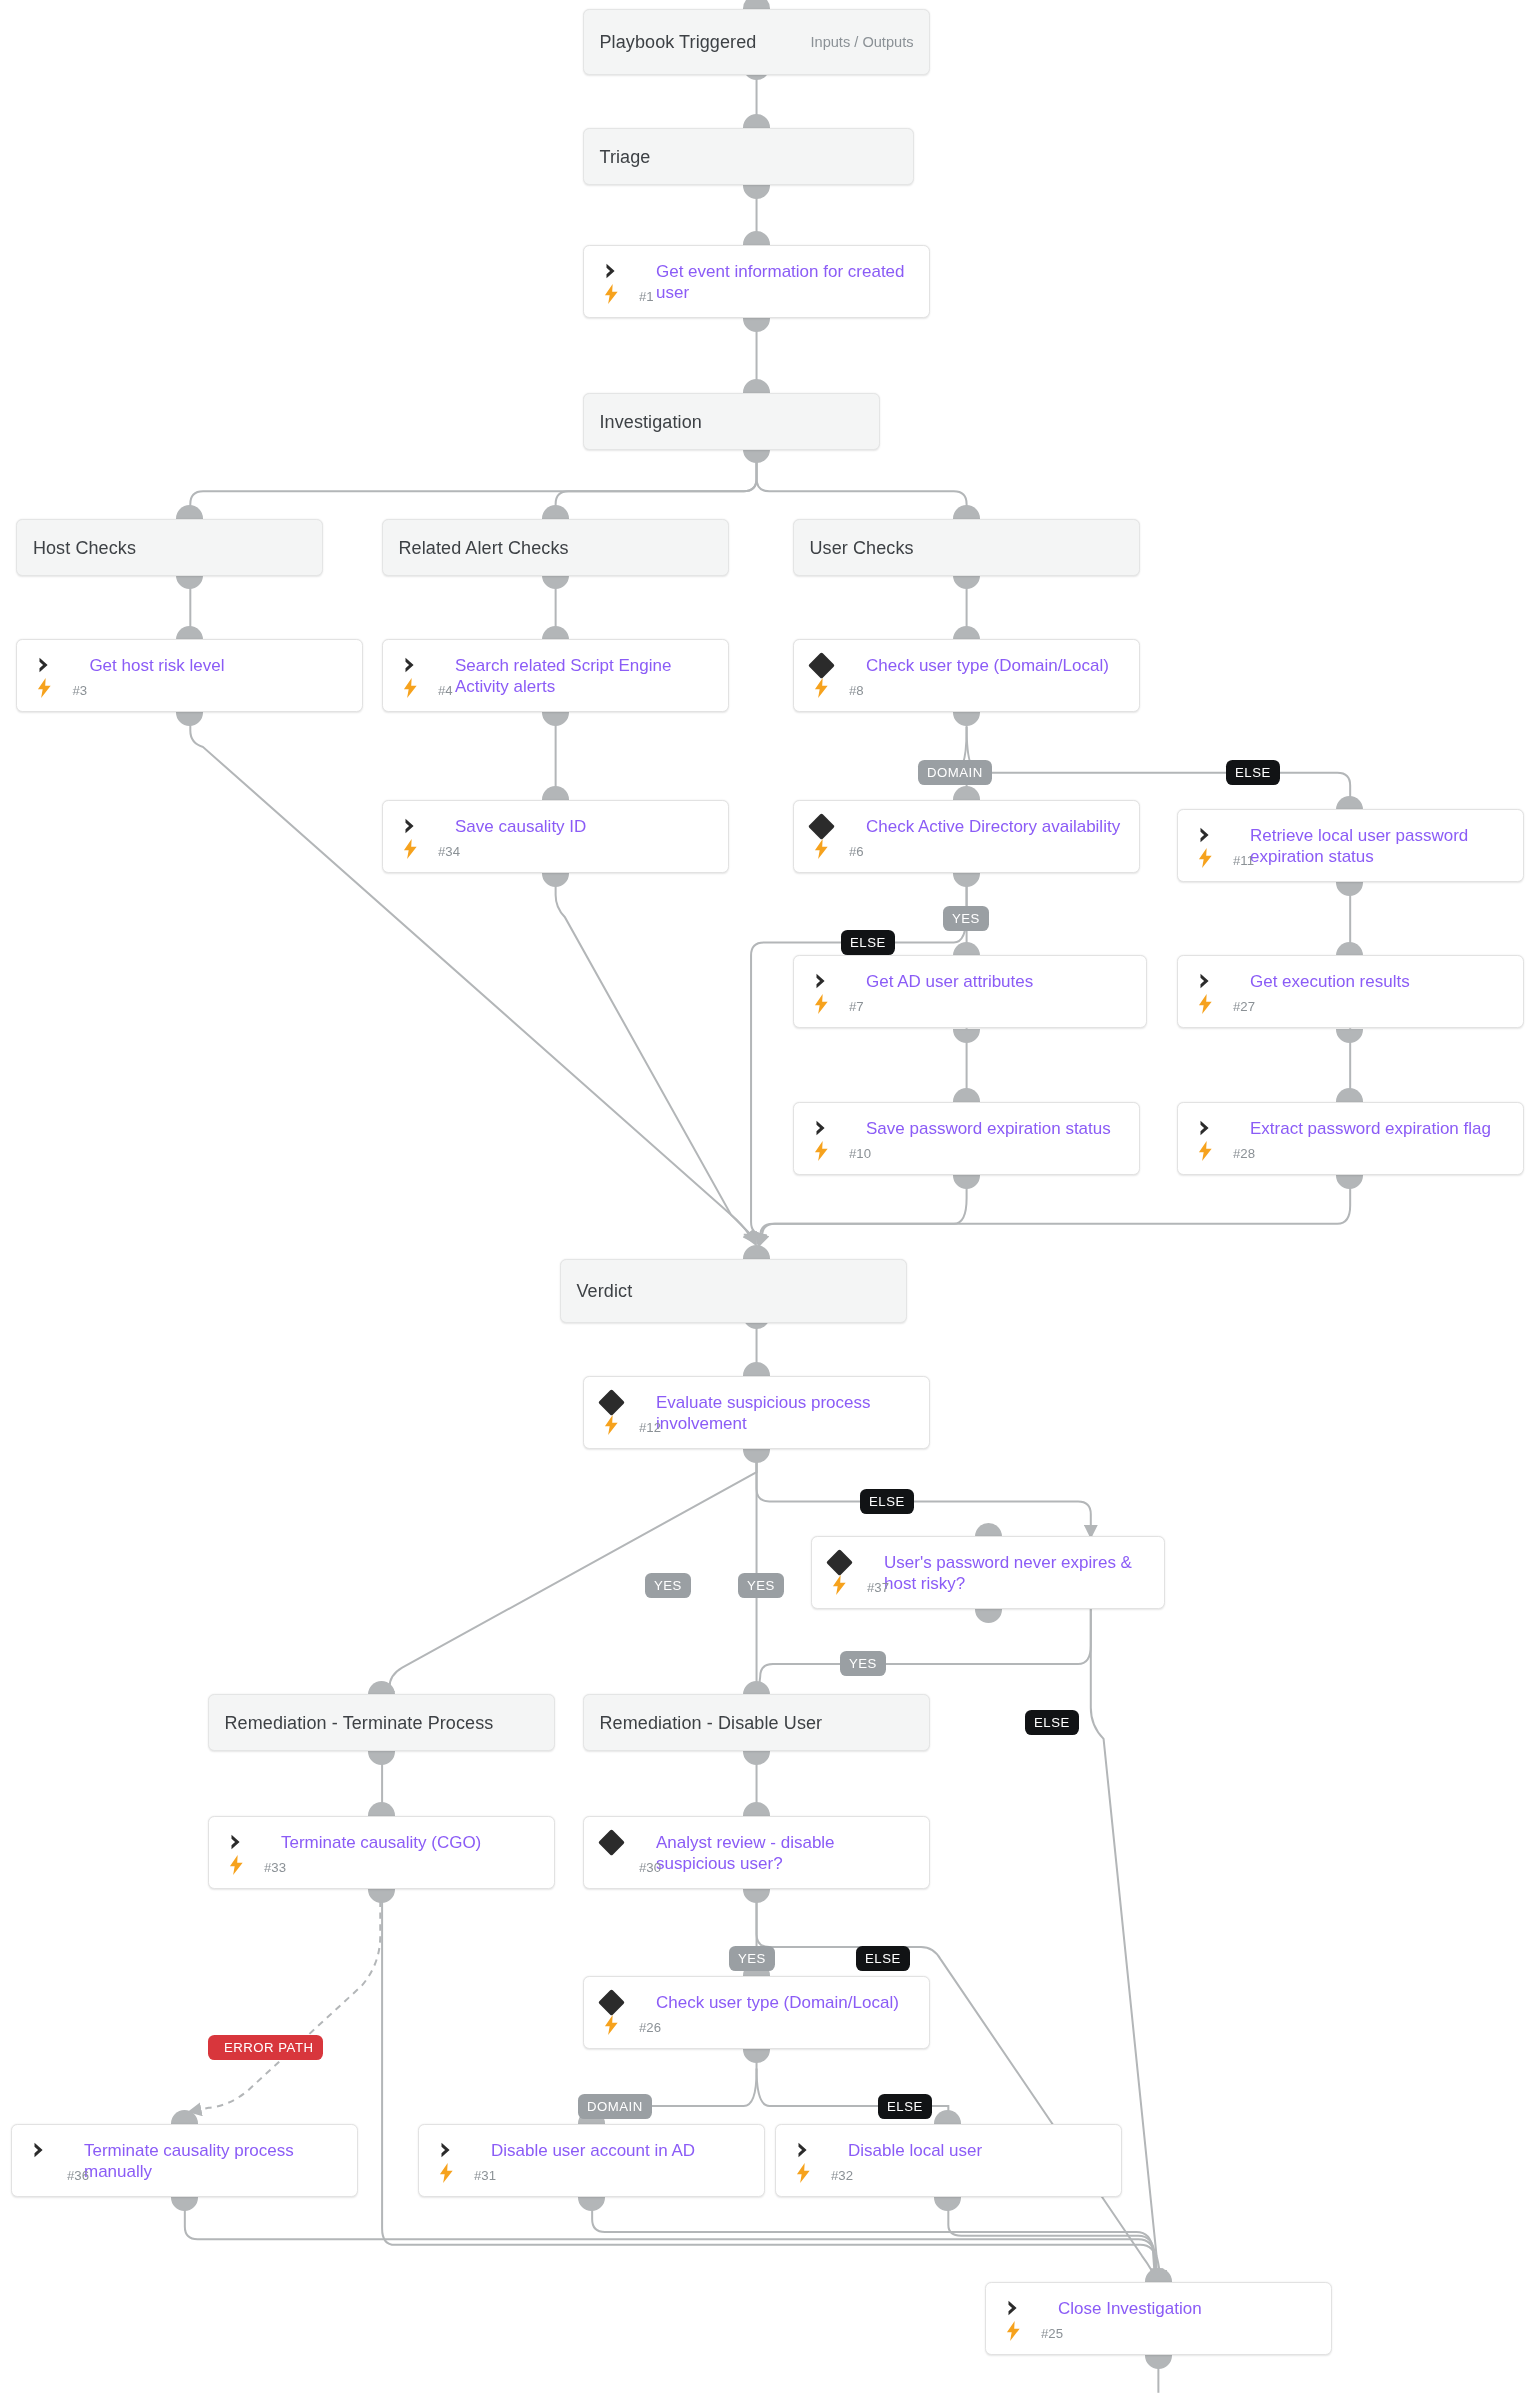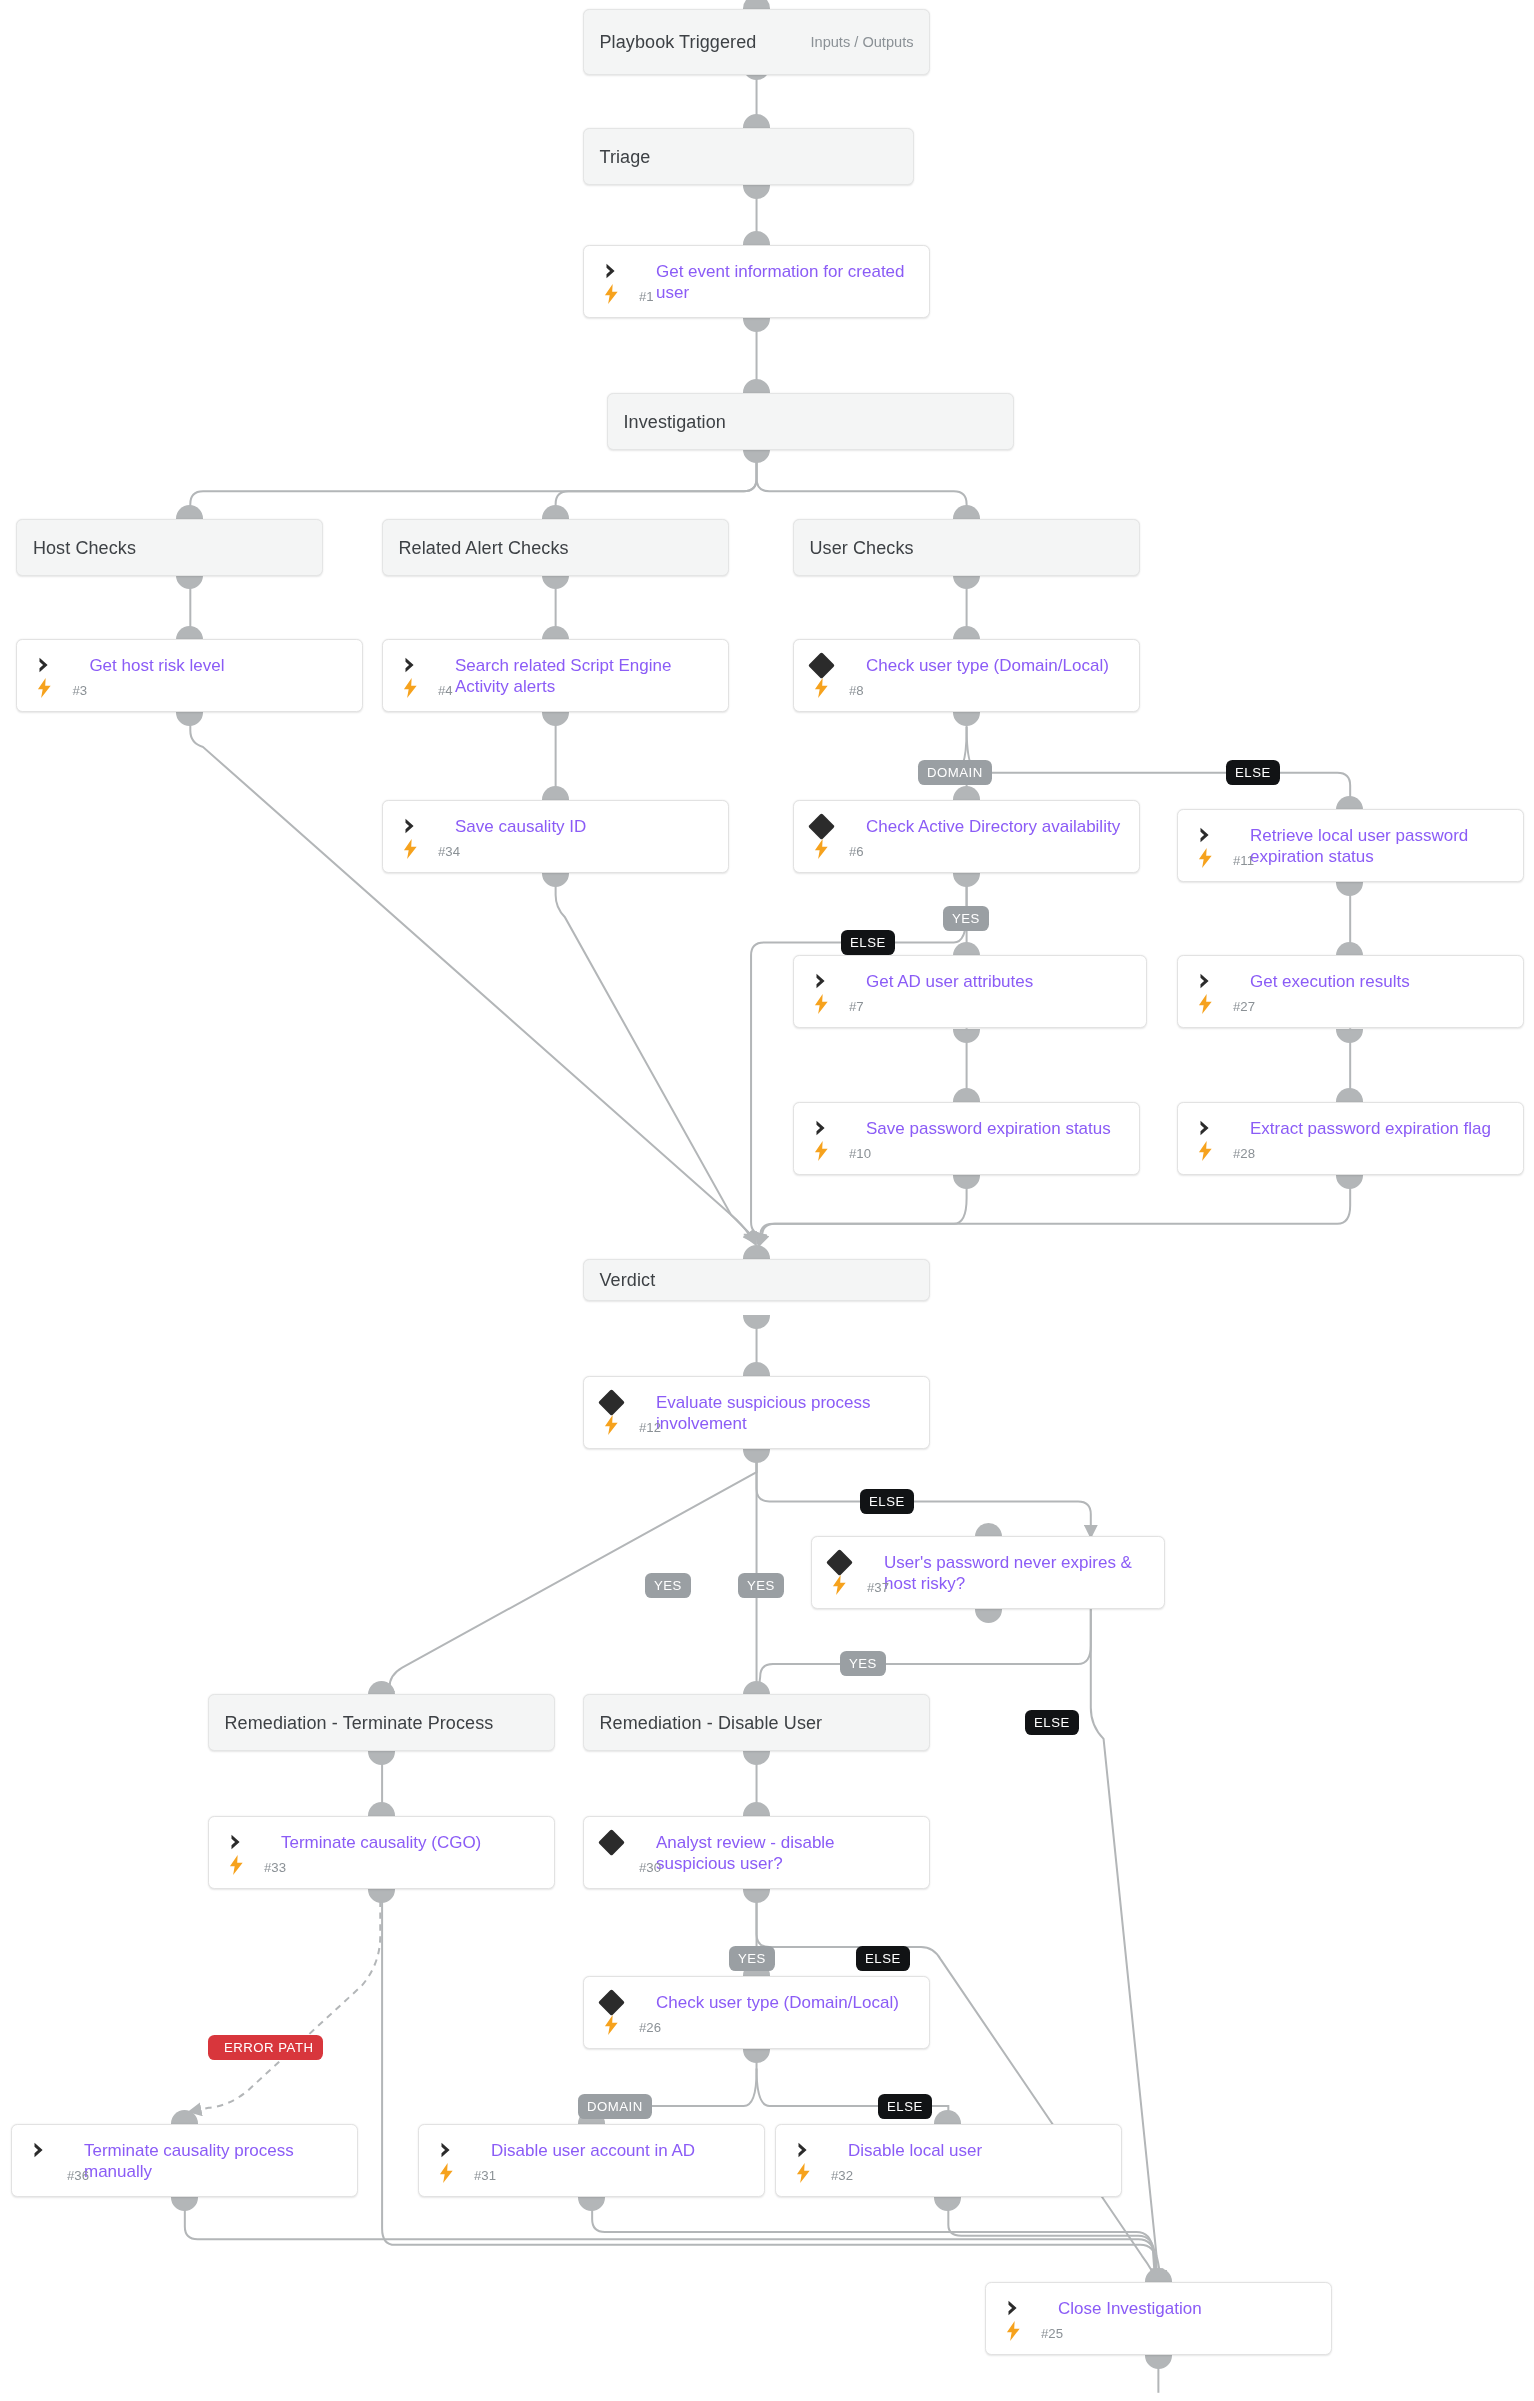--- a/index.html
+++ b/index.html
@@ -278,33 +278,33 @@
     </div>
 
   <div id="sections">
       <div class="node section" style="left: 583px; top: 9px; width: 347px; height: 66px;">
         <div class="section-title">Playbook Triggered</div>
         <div class="trigger-sub">Inputs / Outputs</div>
       </div>
       <div class="node section" style="left: 583px; top: 128px; width: 331px; height: 57px;">
         <div class="section-title">Triage</div>
       </div>
-      <div class="node section" style="left: 583px; top: 393px; width: 407px; height: 57px; margin-left: 24px;">
+      <div class="node section" style="left: 583px; top: 393px; width: 297px; height: 57px;">
         <div class="section-title">Investigation</div>
       </div>
       <div class="node section" style="left: 16.4px; top: 519px; width: 307px; height: 57px;">
         <div class="section-title">Host Checks</div>
       </div>
       <div class="node section" style="left: 382px; top: 519px; width: 347px; height: 57px;">
         <div class="section-title">Related Alert Checks</div>
       </div>
       <div class="node section" style="left: 793px; top: 519px; width: 347px; height: 57px;">
         <div class="section-title">User Checks</div>
       </div>
-      <div class="node section" style="left: 583px; top: 1259px; width: 347px; height: 42px; padding-left: 43px;">
+      <div class="node section" style="left: 560px; top: 1259px; width: 347px; height: 64px; padding-left: 43px;">
         <div class="section-title">Verdict</div>
       </div>
       <div class="node section" style="left: 208px; top: 1694px; width: 347px; height: 57px;">
         <div class="section-title">Remediation - Terminate Process</div>
       </div>
       <div class="node section" style="left: 583px; top: 1694px; width: 347px; height: 57px;">
         <div class="section-title">Remediation - Disable User</div>
       </div>
     </div>
 

